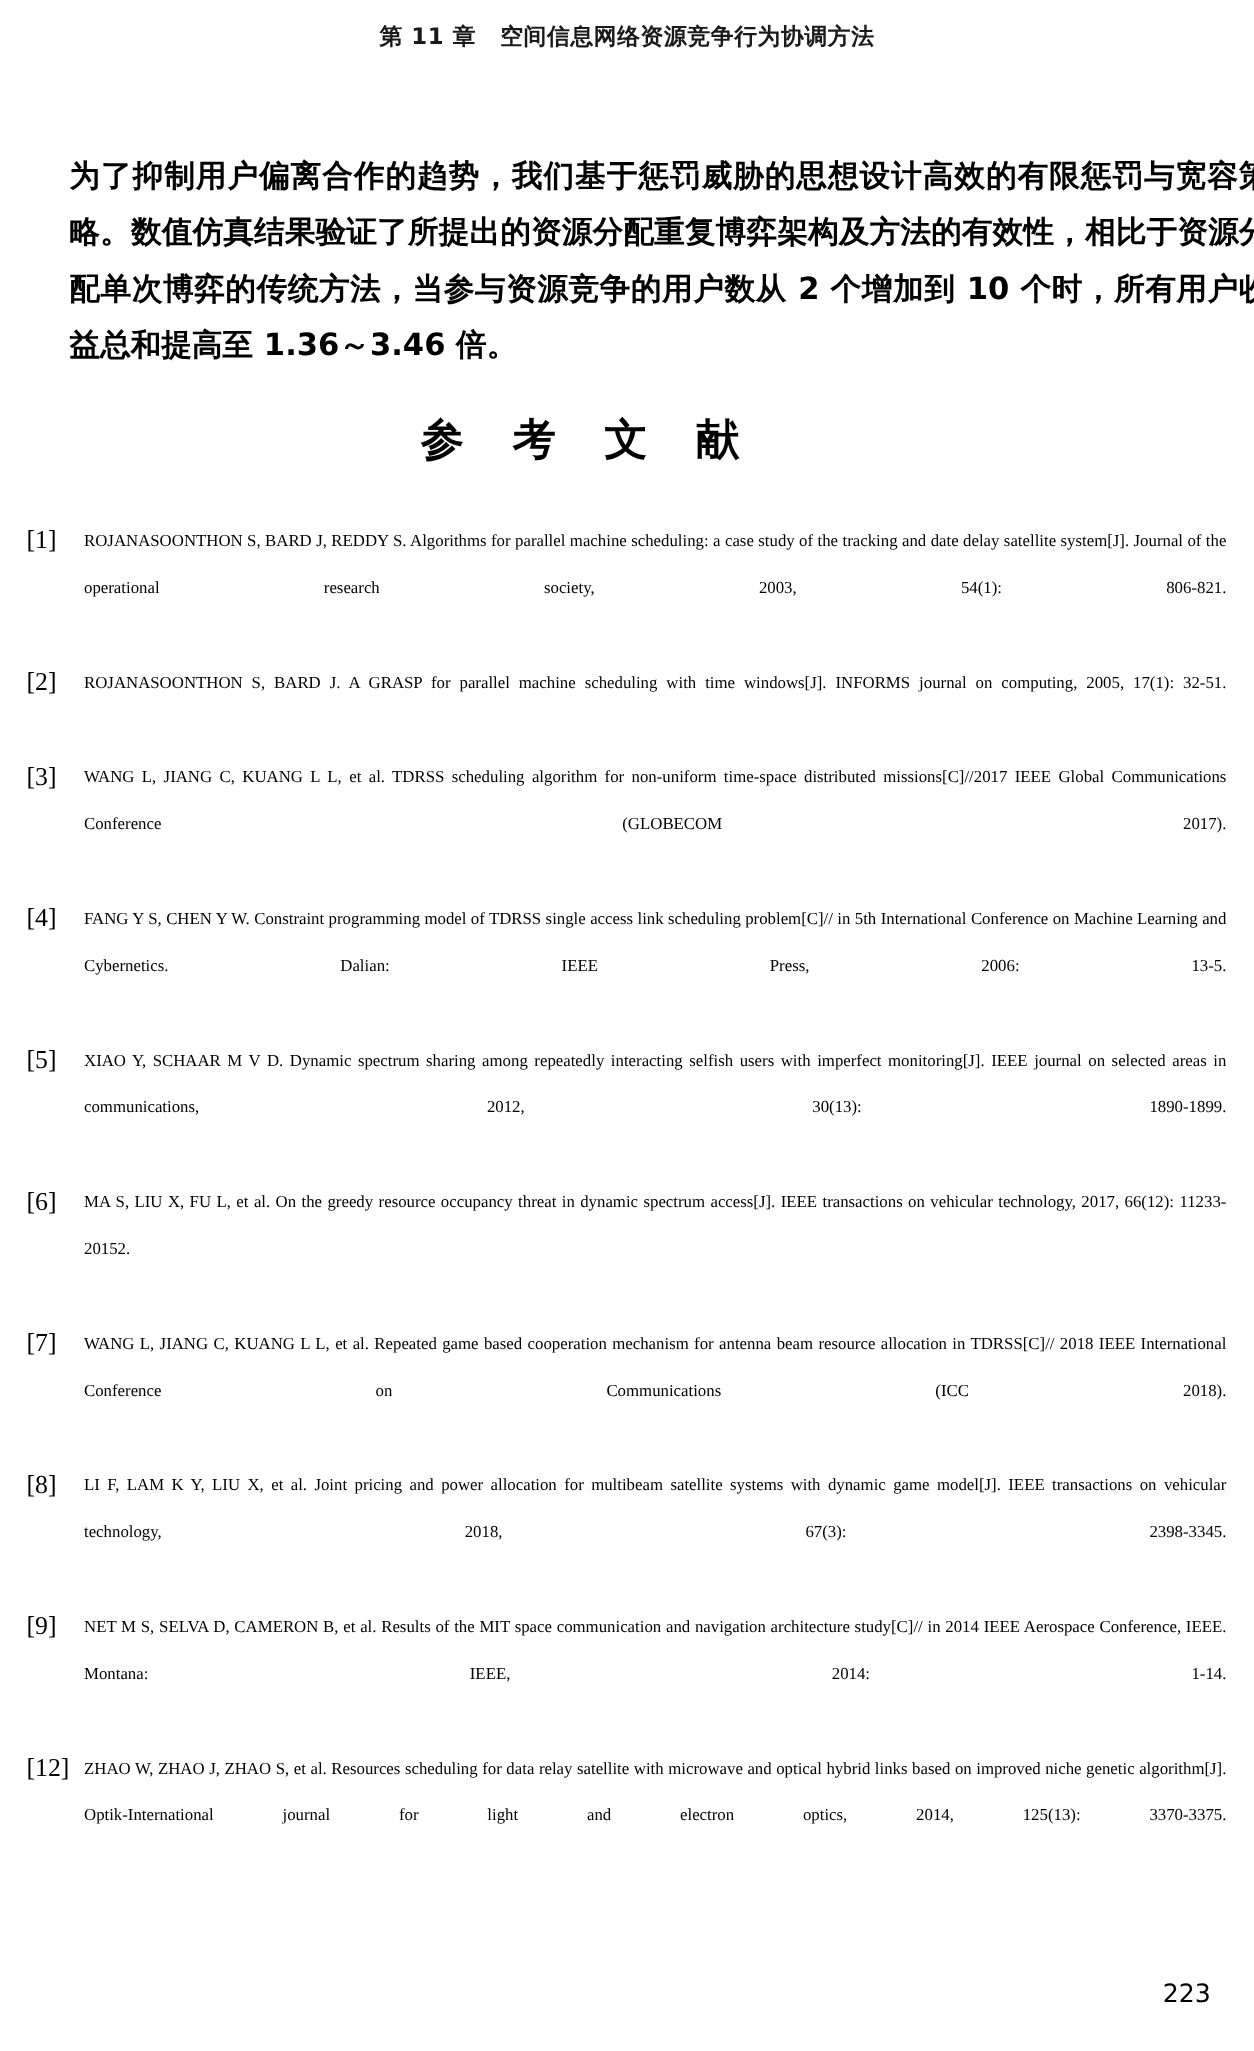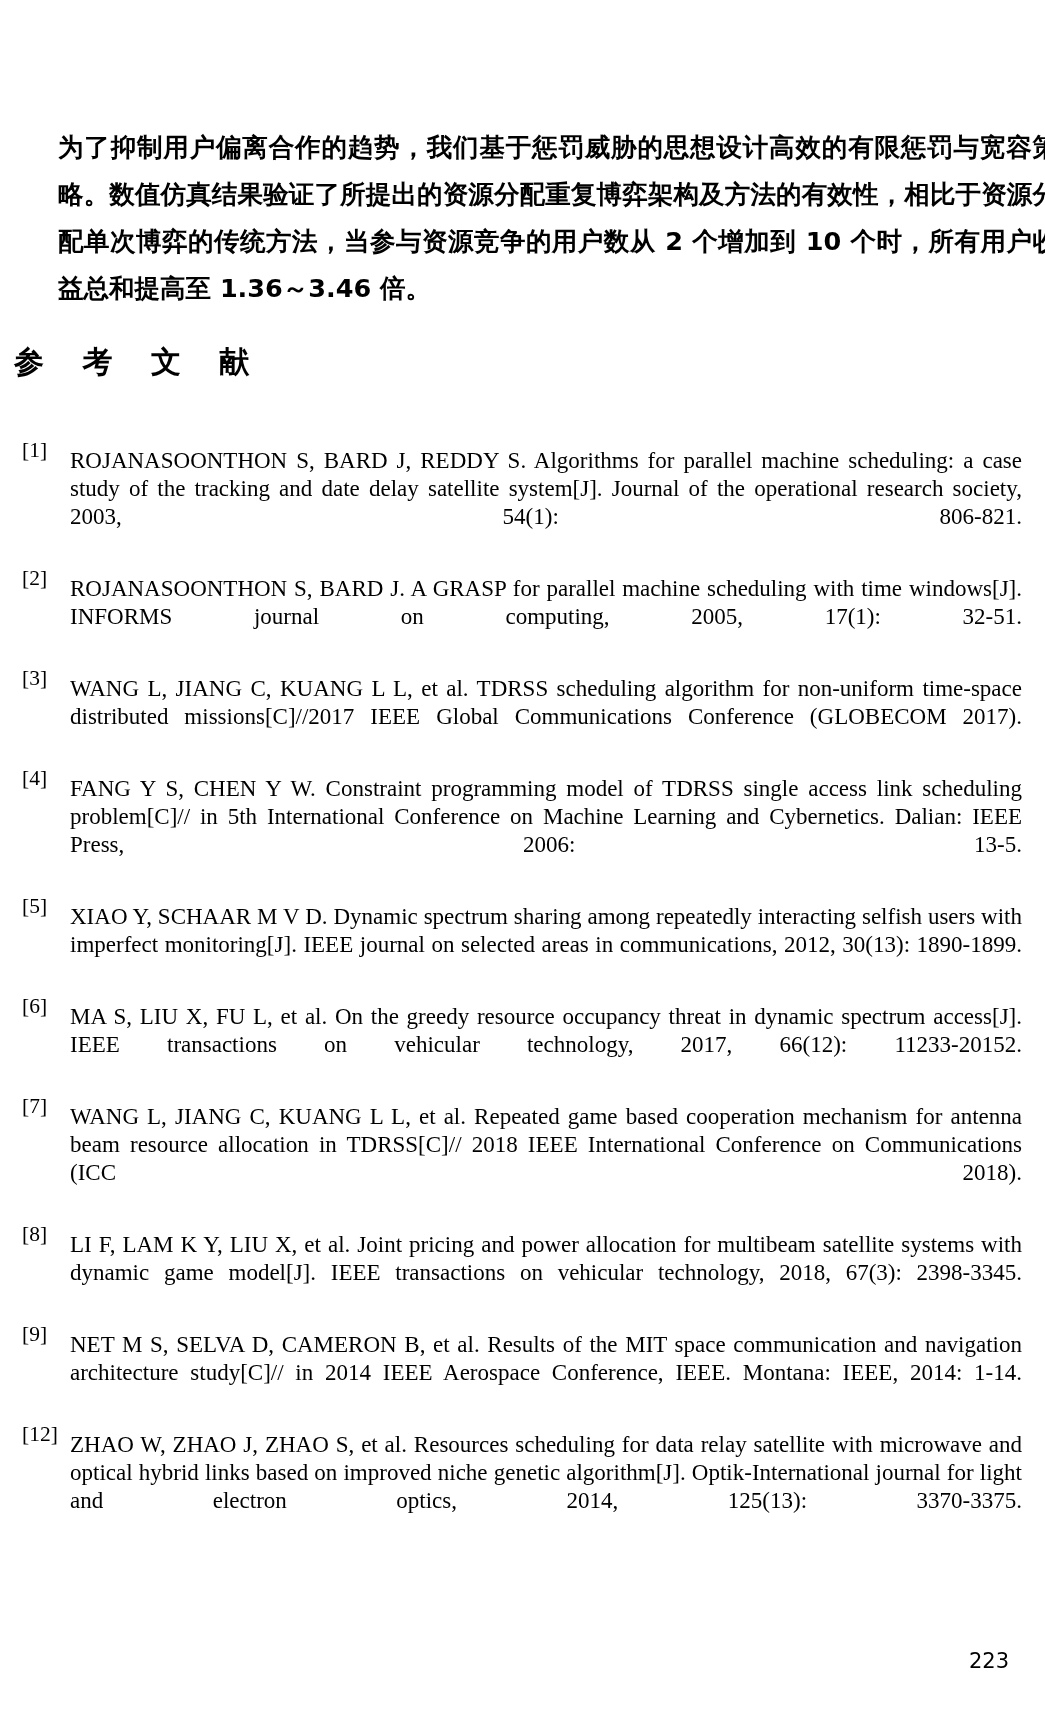--- a/index.html
+++ b/index.html
@@ -55,22 +55,23 @@
     font-weight: 700;
     margin-left: 36px;
   }
 
   
   .section-title {
     position: absolute;
     top: 342px;
     left: 0;
     width: 967px;
+    text-align: center;
     font-family: "DejaVu Sans", "Liberation Sans", sans-serif;
-    font-size: 30px;
+    font-size: 36px;
     font-weight: 700;
     letter-spacing: 14px;
     text-indent: 14px;
     color: #000;
   }
 
   
   .references {
     position: absolute;
     top: 432px;
@@ -84,26 +85,25 @@
   }
   .ref-num {
     flex: 0 0 48px;
     font-size: 21.5px;
     line-height: 37.5px;
     text-align: left;
     white-space: nowrap;
   }
   .ref-text {
     flex: 1 1 auto;
-    font-size: 23px;
-    line-height: 28px;
+    font-size: 14px;
+    line-height: 39px;
     text-align: justify;
     text-justify: inter-word;
     hyphens: none;
-    margin-top: 15px;
   }
   
   .ref-text::after {
     content: "";
     display: inline-block;
     width: 100%;
   }
 
   
   .page-number {
@@ -114,20 +114,23 @@
     font-size: 21px;
     font-weight: 400;
     color: #000;
   }
 </style>
 </head>
 <body>
 
 <div class="page">
 
+  <div class="header">
+    <span class="chapter-no">第 11 章</span><span>空间信息网络资源竞争行为协调方法</span>
+  </div>
 
   <div class="body-text">为了抑制用户偏离合作的趋势，我们基于惩罚威胁的思想设计高效的有限惩罚与宽容策略。数值仿真结果验证了所提出的资源分配重复博弈架构及方法的有效性，相比于资源分配单次博弈的传统方法，当参与资源竞争的用户数从 2 个增加到 10 个时，所有用户收益总和提高至 1.36～3.46 倍。</div>
 
   <div class="section-title">参 考 文 献</div>
 
   <div class="references">
 
     <div class="ref-item">
       <div class="ref-num">[1]</div>
       <div class="ref-text">ROJANASOONTHON S, BARD J, REDDY S. Algorithms for parallel machine scheduling: a case study of the tracking and date delay satellite system[J]. Journal of the operational research society, 2003, 54(1): 806-821.</div>

